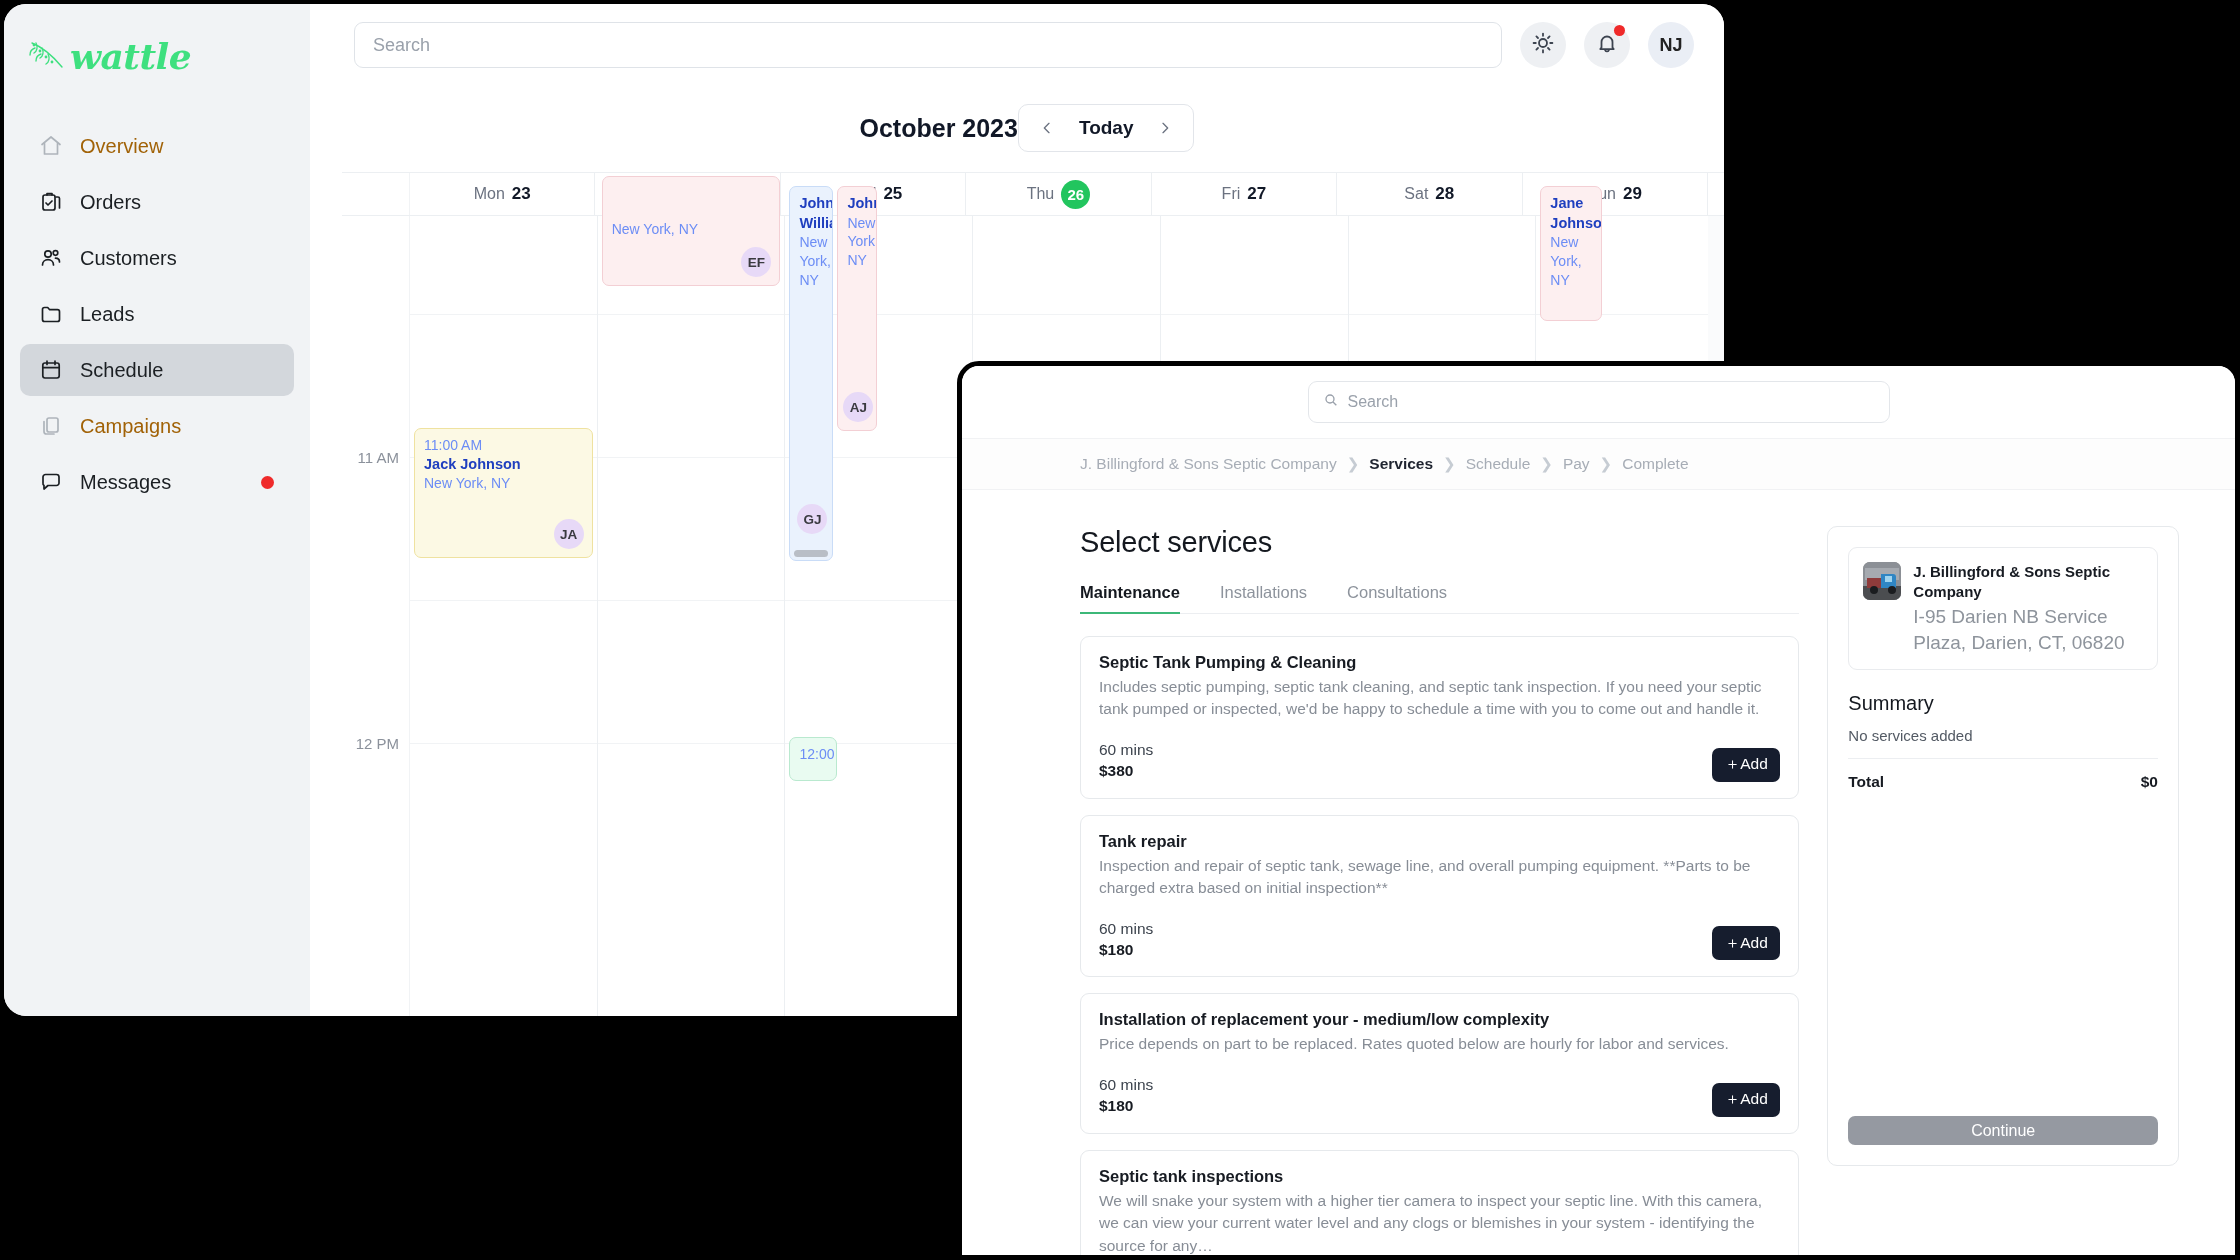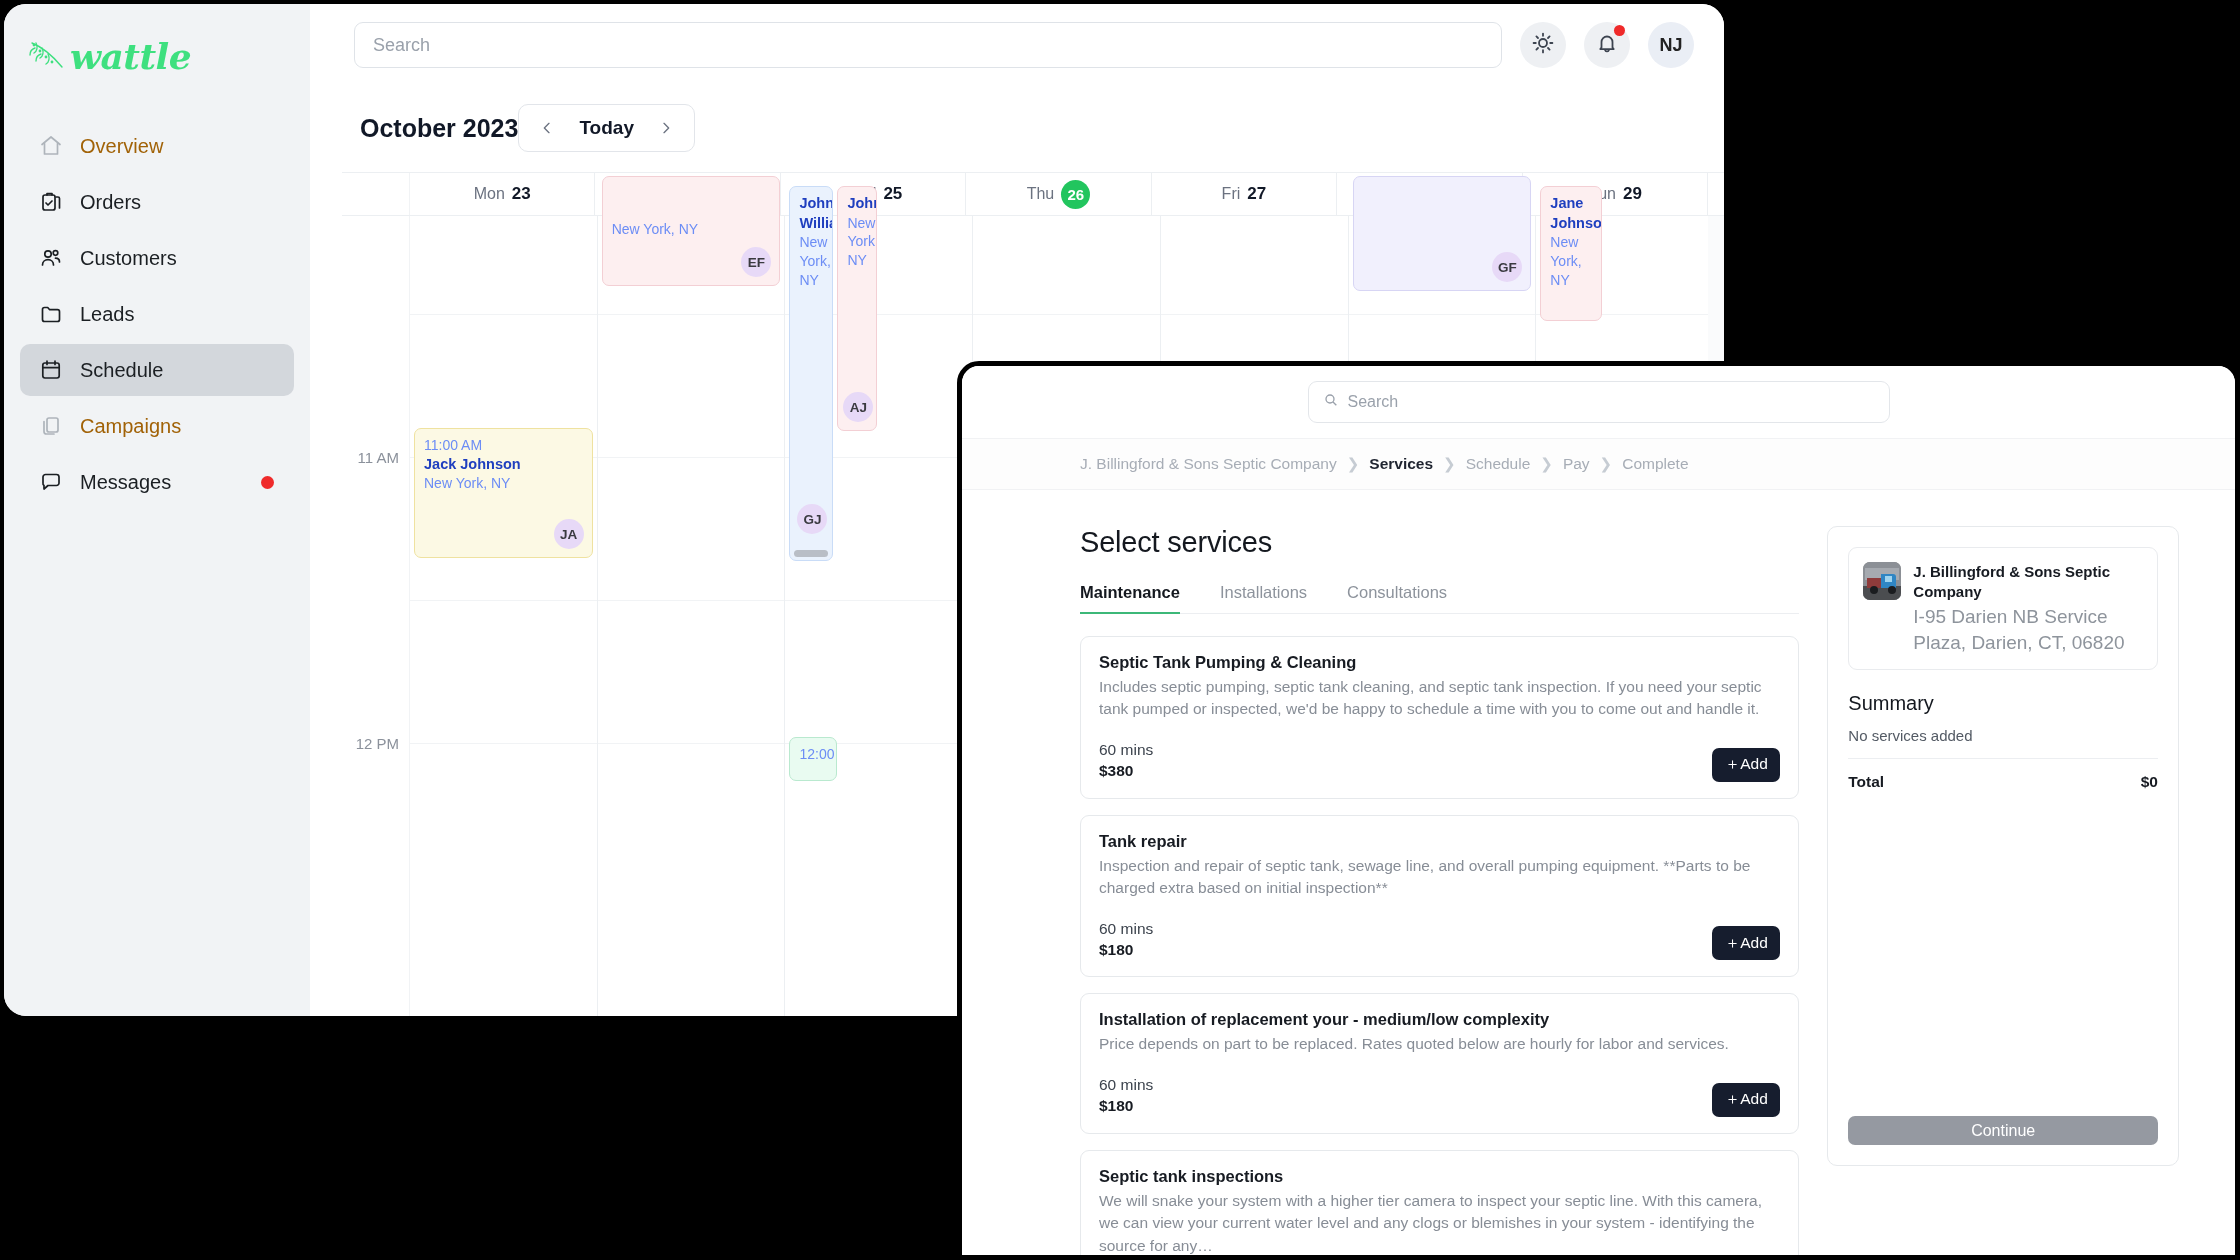--- a/index.html
+++ b/index.html
@@ -70,21 +70,21 @@
     position: relative; cursor: pointer;
   }
   .icon-btn svg { width:24px; height:24px; fill:none; stroke:#3d4450; stroke-width:1.8; stroke-linecap:round; stroke-linejoin:round;}
   .bell-dot { position:absolute; top: 3px; right: 5px; width: 11px; height: 11px; border-radius:50%; background:#ef2a2a;}
   .avatar-btn {
     width: 46px; height: 46px; border-radius: 50%; background: #eaeef5;
     display:flex; align-items:center; justify-content:center;
     font-size: 18px; font-weight: 600; color:#222; cursor:pointer;
   }
 
-  .cal-header { display:flex; align-items:center; justify-content:flex-start; padding: 18px 30px 20px 18px; }
+  .cal-header { display:flex; align-items:center; justify-content:center; padding: 18px 30px 20px 18px; }
   .cal-title { font-size: 25px; font-weight: 700; color: #111827; }
   .today-nav {
     display:flex; align-items:center; gap: 4px;
     border: 1px solid #e2e5ea; border-radius: 10px; height: 48px; padding: 0 14px;
   }
   .today-nav .chev { width: 28px; height: 28px; display:flex; align-items:center; justify-content:center; cursor:pointer;}
   .today-nav .chev svg{ width:16px;height:16px;fill:none;stroke:#6b7280;stroke-width:2;stroke-linecap:round;stroke-linejoin:round;}
   .today-label { font-size: 19px; font-weight: 700; color: #111827; padding: 0 14px; cursor:pointer;}
 
   
@@ -427,23 +427,20 @@
               <div class="hline" style="top:241px;"></div>
             <div class="hline" style="top:384px;"></div>
               <div class="hline" style="top:527px;"></div>
           </div>
 
           <div class="daycol">
             <div class="hline" style="top:98px;"></div>
               <div class="hline" style="top:241px;"></div>
             <div class="hline" style="top:384px;"></div>
               <div class="hline" style="top:527px;"></div>
-            <div class="ev purple" style="left:4px;right:4px;top:-40px;height:115px;">
-              <div class="eav">GF</div>
-            </div>
           </div>
 
           <div class="daycol">
             <div class="hline" style="top:98px;"></div>
               <div class="hline" style="top:241px;"></div>
             <div class="hline" style="top:384px;"></div>
               <div class="hline" style="top:527px;"></div>
             <div class="ev pink" style="left:4px;width:62px;top:-30px;height:135px;">
               <div class="ename">Jane Johnson</div>
               <div class="eloc">New York, NY</div>

